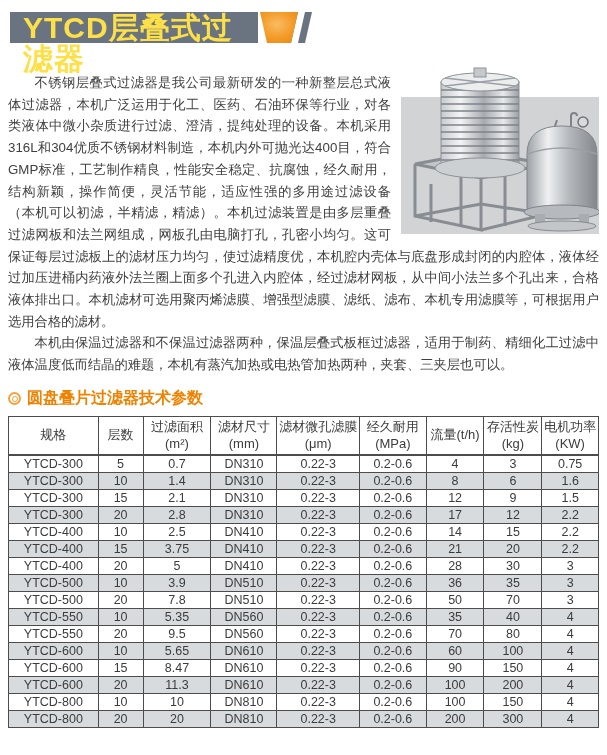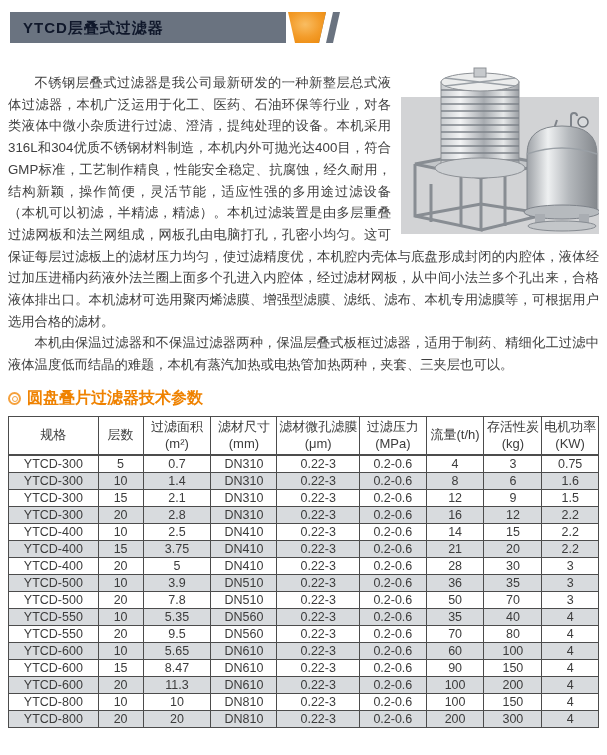--- a/index.html
+++ b/index.html
@@ -1,22 +1,22 @@
 <!DOCTYPE html>
 <html><head>
 <meta charset="utf-8">
 <style>
   * { margin: 0; padding: 0; box-sizing: border-box; }
   html, body { width: 607px; height: 755px; background: #ffffff; overflow: hidden;
     font-family: "Liberation Sans", "DejaVu Sans", sans-serif; }
 
   
   .title-bar { position: absolute; top: 12px; left: 10px; height: 31px; display: flex; align-items: stretch; }
-  .title-bar .bar-main { width: 276px; background: #6a7380; color: #0f172a;
-    font-size: 15px; font-weight: bold; letter-spacing: 1px; line-height: 31px; padding-left: 13px; }
+  .title-bar .bar-main { width: 248px; background: #6a7380; color: #fde047;
+    font-size: 30px; font-weight: bold; letter-spacing: 1px; line-height: 31px; padding-left: 13px; }
   .title-bar svg { display: block; }
 
   
   .content { position: absolute; top: 60px; left: 8px; width: 591px; }
   .section-heading { display: flex; align-items: center; gap: 6px;
     color: #ef8200; font-size: 16px; font-weight: bold; }
   .bullet { width: 13px; height: 13px; border: 2.5px solid #f5a13d; border-radius: 50%;
     position: relative; flex: 0 0 auto; }
   .bullet::after { content: ""; position: absolute; left: 2px; top: 2px; width: 4px; height: 4px;
     border: 1.5px solid #f5a13d; border-radius: 50%; }
@@ -155,21 +155,21 @@
       <thead>
         <tr>
             <th>规格</th>
             <th>层数</th>
             <th>过滤面积
 (m²)</th>
             <th>滤材尺寸
 (mm)</th>
             <th>滤材微孔滤膜
 (μm)</th>
-            <th>过滤压力
+            <th>经久耐用
 (MPa)</th>
             <th>流量(t/h)</th>
             <th>存活性炭
 (kg)</th>
             <th>电机功率
 (KW)</th>
           </tr>
       </thead>
       <tbody>
           <tr>
@@ -205,21 +205,21 @@
             <td>9</td>
             <td>1.5</td>
           </tr>
           <tr>
             <td>YTCD-300</td>
             <td>20</td>
             <td>2.8</td>
             <td>DN310</td>
             <td>0.22-3</td>
             <td>0.2-0.6</td>
-            <td>16</td>
+            <td>17</td>
             <td>12</td>
             <td>2.2</td>
           </tr>
           <tr>
             <td>YTCD-400</td>
             <td>10</td>
             <td>2.5</td>
             <td>DN410</td>
             <td>0.22-3</td>
             <td>0.2-0.6</td>

